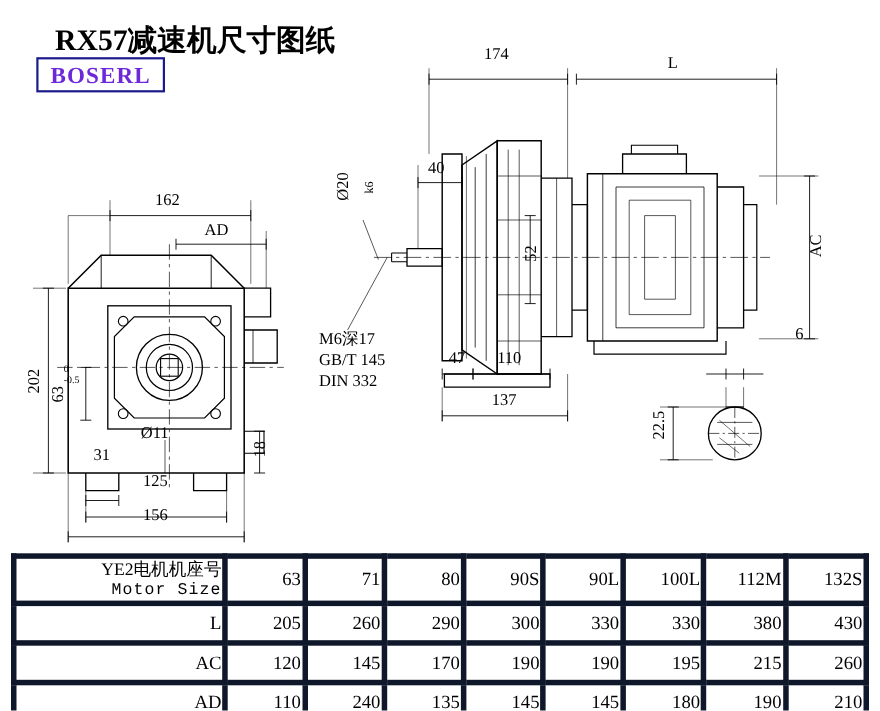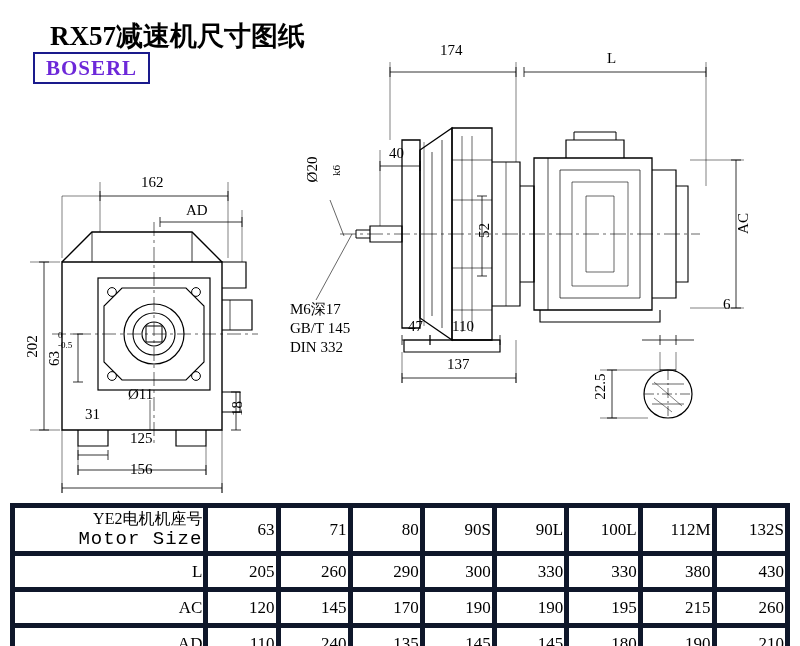--- a/index.html
+++ b/index.html
@@ -15,21 +15,21 @@
   
   .dim{font-size:15px;font-family:"Liberation Serif", serif;}
   .dimv{font-size:15px;font-family:"Liberation Serif", serif;transform:rotate(-90deg);transform-origin:center center;white-space:nowrap;}
   .note{font-size:15px;font-family:"Liberation Serif", serif;white-space:nowrap;}
   
   #spec-table{position:absolute;left:10px;top:503px;width:780px;border-collapse:collapse;}
   #spec-table td{border:5px solid #0f172a;height:29px;text-align:right;font-size:17px;font-family:"Liberation Serif", serif;}
   #spec-table td.rowhead{width:205px;}
   #spec-table td.hcell{width:71px;}
   .hd1{font-size:16px;line-height:19px;}
-  .hd2{font-family:"Liberation Mono", monospace;font-size:19px;letter-spacing:1px;}
+  .hd2{font-family:"Liberation Mono", monospace;font-size:15px;letter-spacing:1px;}
   svg{display:block;}
 </style>
 </head>
 <body>
 
 <div class="abs" id="title">RX57减速机尺寸图纸</div>
 
 <div class="abs" id="logo">
   <span>BOSERL</span>
 </div>

